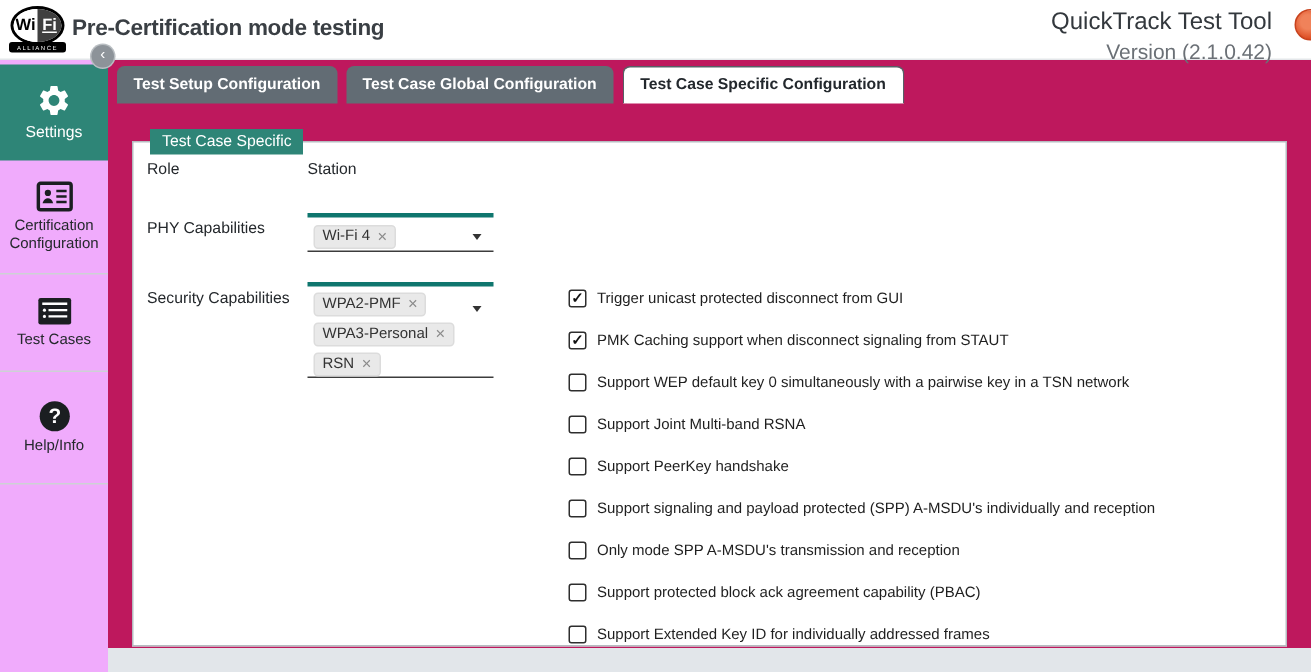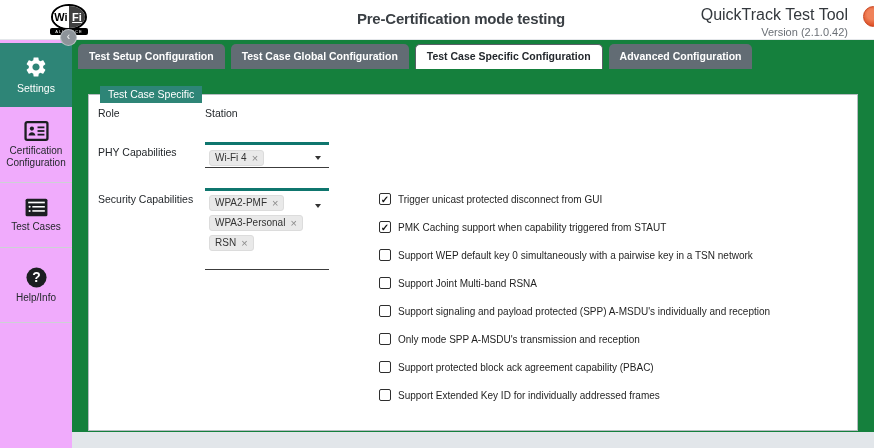--- a/index.html
+++ b/index.html
@@ -3,73 +3,73 @@
 <meta charset="utf-8">
 <style>
   * { margin:0; padding:0; box-sizing:border-box; }
   html,body { background:#fff; }
   body { font-family:"Liberation Sans", sans-serif; color:#212529; }
   #root { position:relative; width:874px; height:448px; overflow:hidden; background:#fff; }
 
   
   #header { position:absolute; left:0; top:0; width:874px; height:40px; background:#fff;
             border-bottom:1px solid #e4e7ea; z-index:5; }
-  #logo { position:absolute; left:6px; top:3px; width:38px; height:34px;margin-left:44px; }
+  #logo { position:absolute; left:6px; top:3px; width:38px; height:34px; }
   #logo .oval { position:absolute; left:1px; top:1px; width:36px; height:26px; border:2px solid #000;
                 border-radius:50%; overflow:hidden; display:flex; background:#fff; }
   #logo .half { width:50%; display:flex; align-items:center; justify-content:center;
                 font-weight:bold; font-size:11px; }
   #logo .wi { background:#fff; color:#000; }
   #logo .fi { background:#404040; color:#fff;text-decoration:underline; }
   #logo .ribbon { position:absolute; left:0px; bottom:2px; width:38px; height:7px; background:#000;
                   border-radius:2px; color:#fff; font-size:4px; text-align:center; line-height:7px;
                   letter-spacing:1px; }
-  #page-title { position:absolute; left:0; right:0; top:10px; text-align:center;
+  #page-title { position:absolute; left:0; right:0; top:10px; text-align:left;
                 font-size:15px; font-weight:bold; color:#3a3f44; letter-spacing:-0.2px;padding-left:48px; }
   #header-right { position:absolute; right:26px; top:6px; text-align:right; }
   #app-name { font-size:16px; color:#33383d; }
-  #app-version { font-size:11px; color:#6b7076; margin-top:2px; }
+  #app-version { font-size:14px; color:#6b7076; margin-top:2px; }
   #status-button { position:absolute; right:-10px; top:6px; width:21px; height:21px; border-radius:50%;
                    background:radial-gradient(circle at 42% 40%, #f0825a 0 30%, #dd4e24 70%);
                    border:1px solid #c8431e; }
 
   
   #sidebar { position:absolute; left:0; top:40px; width:72px; height:440px; background:#f0abfc; z-index:4; }
   .side-item { width:72px; display:flex; flex-direction:column; align-items:center; justify-content:center;
                gap:3px; cursor:pointer; border-bottom:1px solid #cdd1d5; }
   .side-item .lbl { font-size:10px; line-height:1.18; text-align:center; color:#24282c; width:68px; }
   .side-item.active { background:#2e8577; border-bottom:none; }
   .side-item.active .lbl { color:#fff; font-size:10.5px; }
   .side-item svg { display:block; }
   #collapse-btn { position:absolute; left:61px; top:30px; width:15px; height:15px; border-radius:50%;
                   background:#8d9399; color:#fff; font-size:10px; line-height:13px; text-align:center;
                   z-index:6; cursor:pointer; box-shadow:0 0 0 1px #b9bec2; }
 
   
-  #main { position:absolute; left:72px; top:40px; width:802px; height:408px; background:#15803d; }
+  #main { position:absolute; left:72px; top:40px; width:802px; height:408px; background:#be185d; }
   #bottom-strip { position:absolute; left:0; bottom:0; width:802px; height:16px; background:#e2e6ea; }
 
   
   #tab-bar { position:absolute; left:6px; top:4px; height:25px; display:flex; gap:6px; }
   .tab { height:25px; line-height:25px; padding:0 11px; background:#626c74; color:#fff;
          font-size:10.5px; font-weight:bold; border-radius:5px 5px 0 0; cursor:pointer; white-space:nowrap; }
   .tab.active { background:#fff; color:#23282d; border:1px solid #585f66; border-bottom:none; line-height:23px; }
 
   
   #panel { position:absolute; left:16px; top:54px; width:770px; height:337px;
            border:1px solid #b6bcc1; background:#fff; }
   #panel-legend { position:absolute; left:11px; top:-9px; background:#2e8577; color:#fff;
                   font-size:10.5px; padding:2px 8px 3px;text-align:center; }
   .flabel { position:absolute; font-size:10.5px; color:#24282c; }
   .fvalue { position:absolute; font-size:10.5px; color:#24282c; }
 
   .multiselect { position:absolute; left:116px; width:124px; background:#fff; cursor:pointer;
                  border-top:3px solid #0f766e; border-bottom:1px solid #3c3c3c; }
   #phy-box { top:47px; height:26px; }
-  #sec-box { top:93px; height:82px; }
+  #sec-box { top:93px; height:64px; }
   .caret { position:absolute; right:8px; width:0; height:0;
            border-left:3.5px solid transparent; border-right:3.5px solid transparent;
            border-top:4.5px solid #333; }
   #phy-box .caret { top:11px; }
   #sec-box .caret { top:13px; }
   .chips { position:absolute; left:4px; top:4px; }
   .chip { display:flex; align-items:center; width:max-content; background:#e9e9e9; border:1px solid #dcdcdc;
           border-radius:3px; padding:1px 5px 2px; margin-bottom:4px; font-size:10px; color:#333; }
   .chip .x { margin-left:5px; color:#8a8a8a; font-size:11px; line-height:10px; cursor:pointer; }
   #phy-box .chip { margin-top:1px; }
@@ -152,21 +152,20 @@
   </div>
   <div id="collapse-btn">
     <span>‹</span>
   </div>
 
   <div id="main">
     <div id="tab-bar">
         <div class="tab">Test Setup Configuration</div>
         <div class="tab">Test Case Global Configuration</div>
         <div class="tab active">Test Case Specific Configuration</div>
-        <div class="tab">Advanced Configuration</div>
       </div>
 
     <div id="panel">
       <div id="panel-legend">Test Case Specific</div>
 
       <div class="flabel" style="left:9px; top:12px;">Role</div>
       <div class="fvalue" style="left:116px; top:12px;">Station</div>
 
       <div class="flabel" style="left:9px; top:51px;">PHY Capabilities</div>
       <div class="multiselect" id="phy-box">
@@ -198,32 +197,36 @@
         <div class="caret"></div>
       </div>
 
       <div id="checkbox-list">
           <div class="cbrow">
             <span class="cbox">✓</span>
             <span class="cblabel">Trigger unicast protected disconnect from GUI</span>
           </div>
           <div class="cbrow">
             <span class="cbox">✓</span>
-            <span class="cblabel">PMK Caching support when capability triggered from STAUT</span>
+            <span class="cblabel">PMK Caching support when disconnect signaling from STAUT</span>
           </div>
           <div class="cbrow">
             <span class="cbox"></span>
             <span class="cblabel">Support WEP default key 0 simultaneously with a pairwise key in a TSN network</span>
           </div>
           <div class="cbrow">
             <span class="cbox"></span>
             <span class="cblabel">Support Joint Multi-band RSNA</span>
           </div>
           <div class="cbrow">
             <span class="cbox"></span>
+            <span class="cblabel">Support PeerKey handshake</span>
+          </div>
+          <div class="cbrow">
+            <span class="cbox"></span>
             <span class="cblabel">Support signaling and payload protected (SPP) A-MSDU's individually and reception</span>
           </div>
           <div class="cbrow">
             <span class="cbox"></span>
             <span class="cblabel">Only mode SPP A-MSDU's transmission and reception</span>
           </div>
           <div class="cbrow">
             <span class="cbox"></span>
             <span class="cblabel">Support protected block ack agreement capability (PBAC)</span>
           </div>

